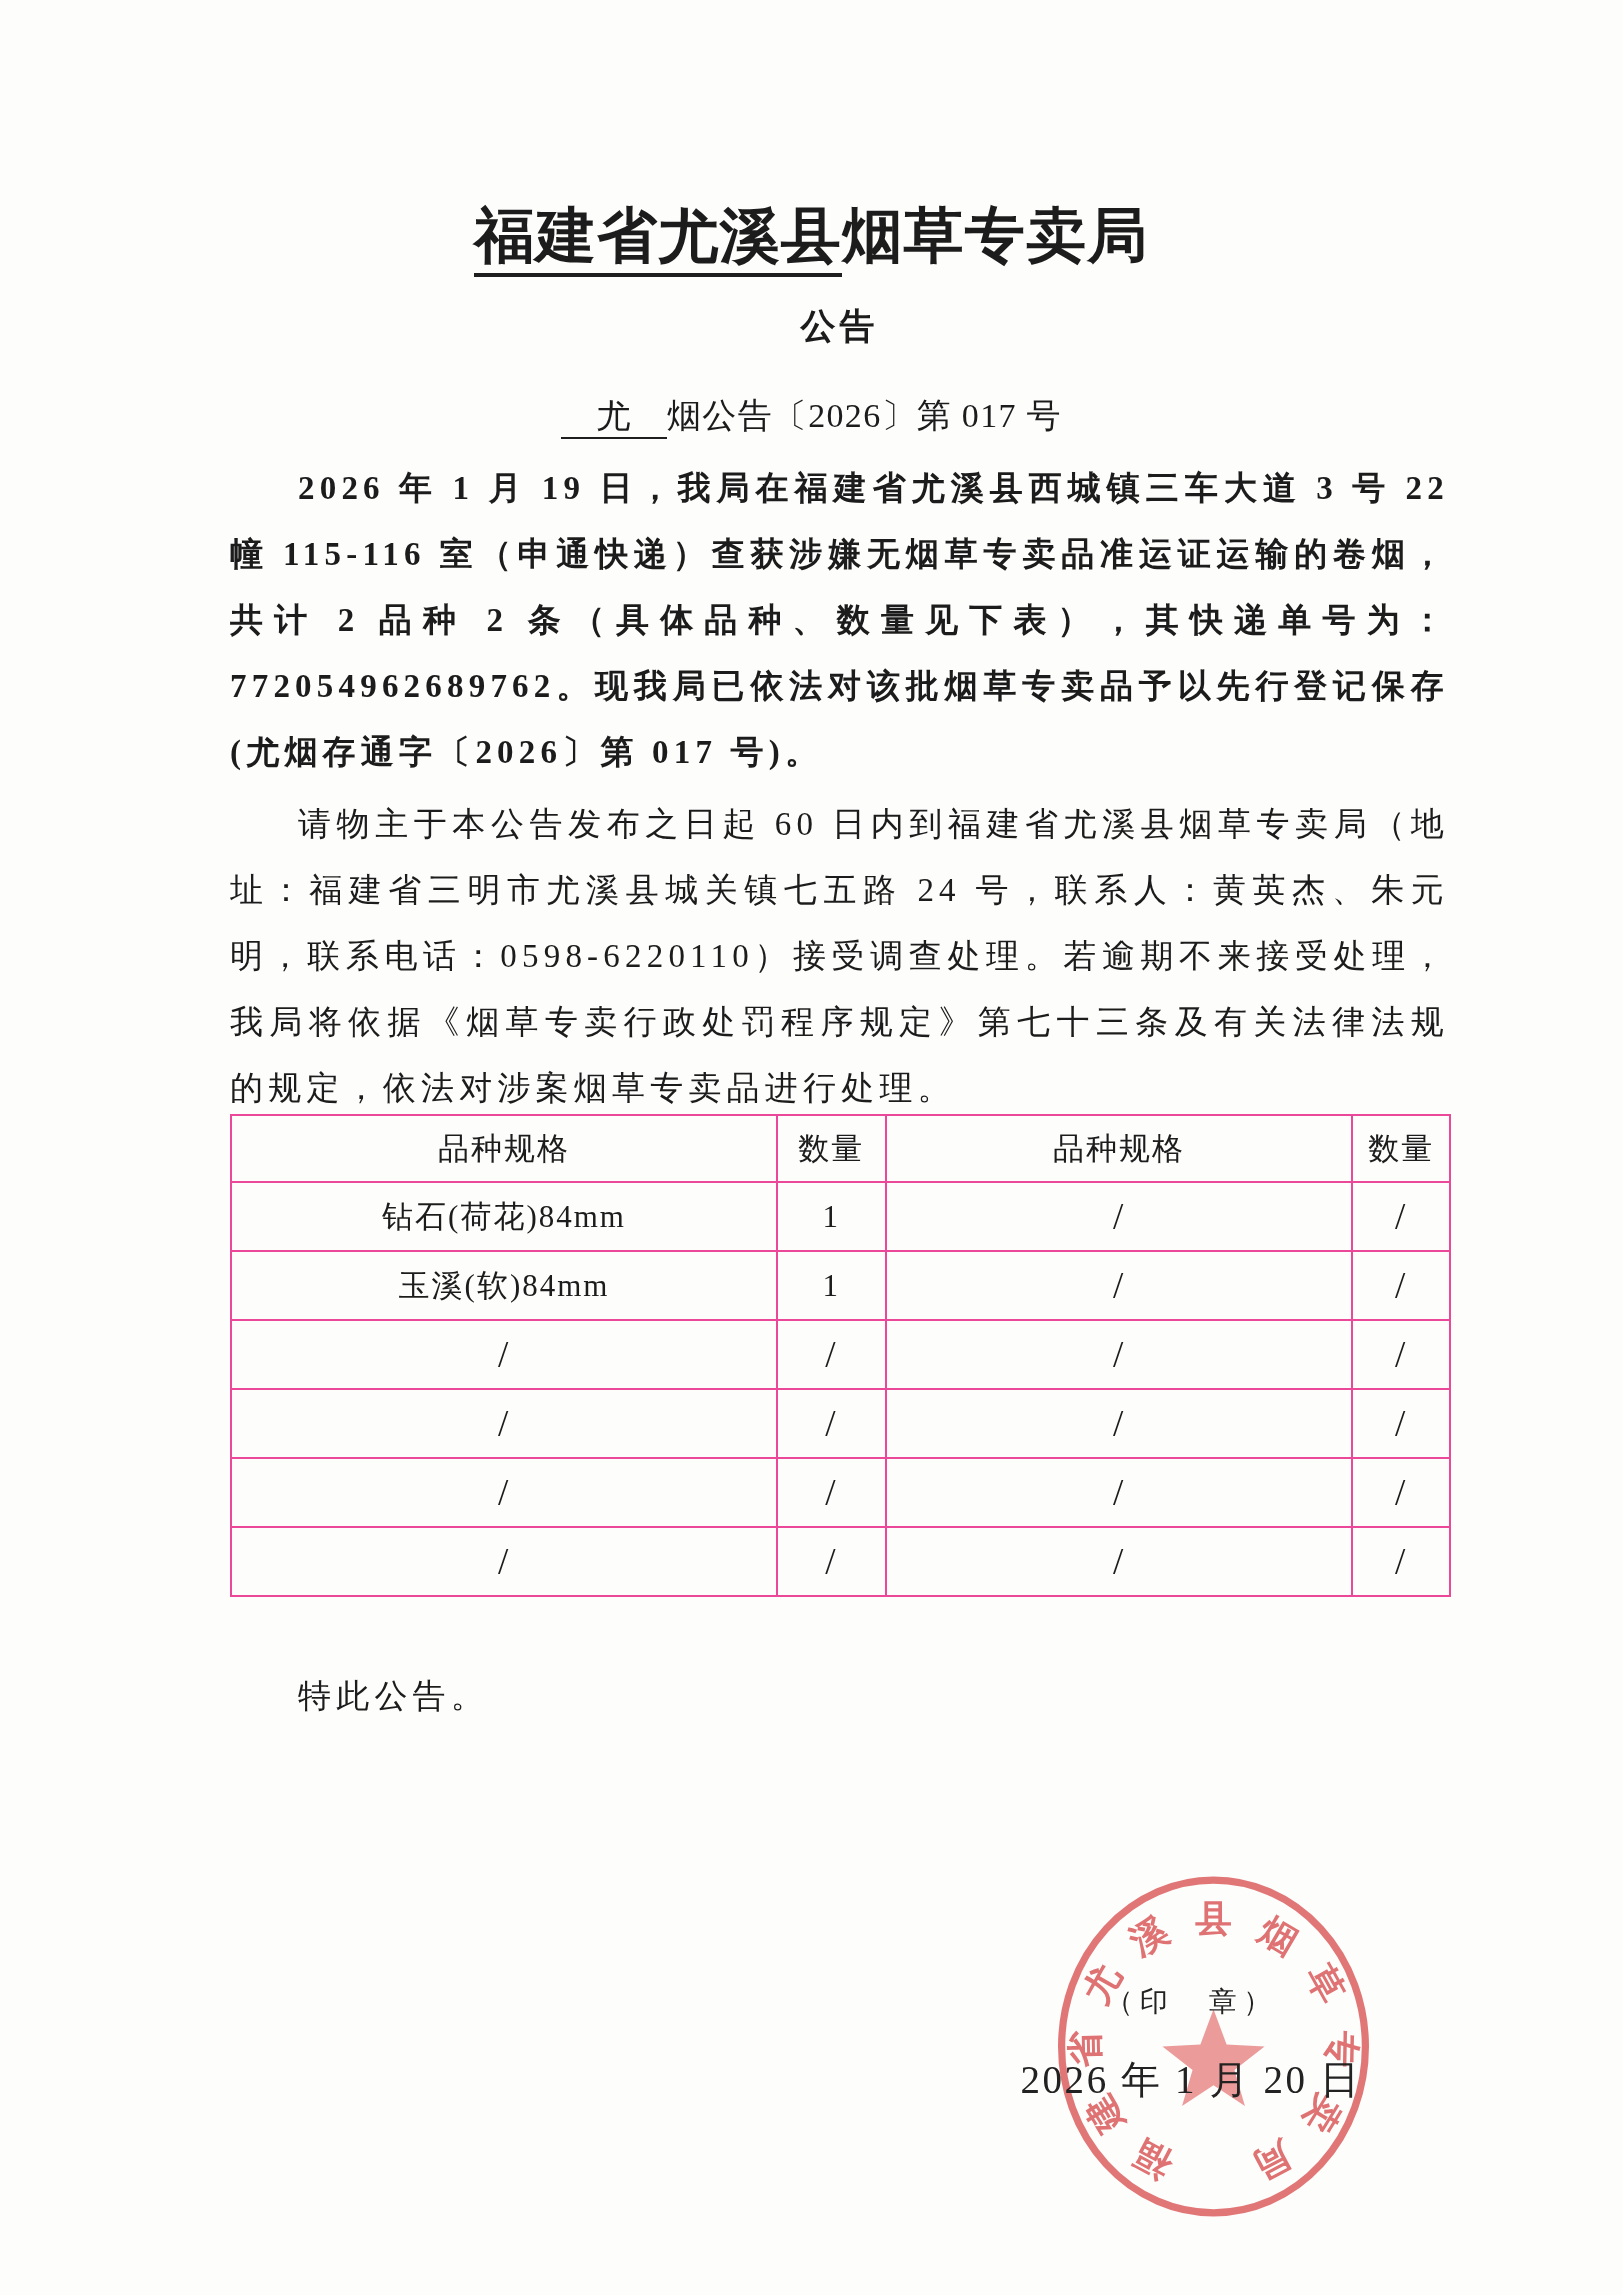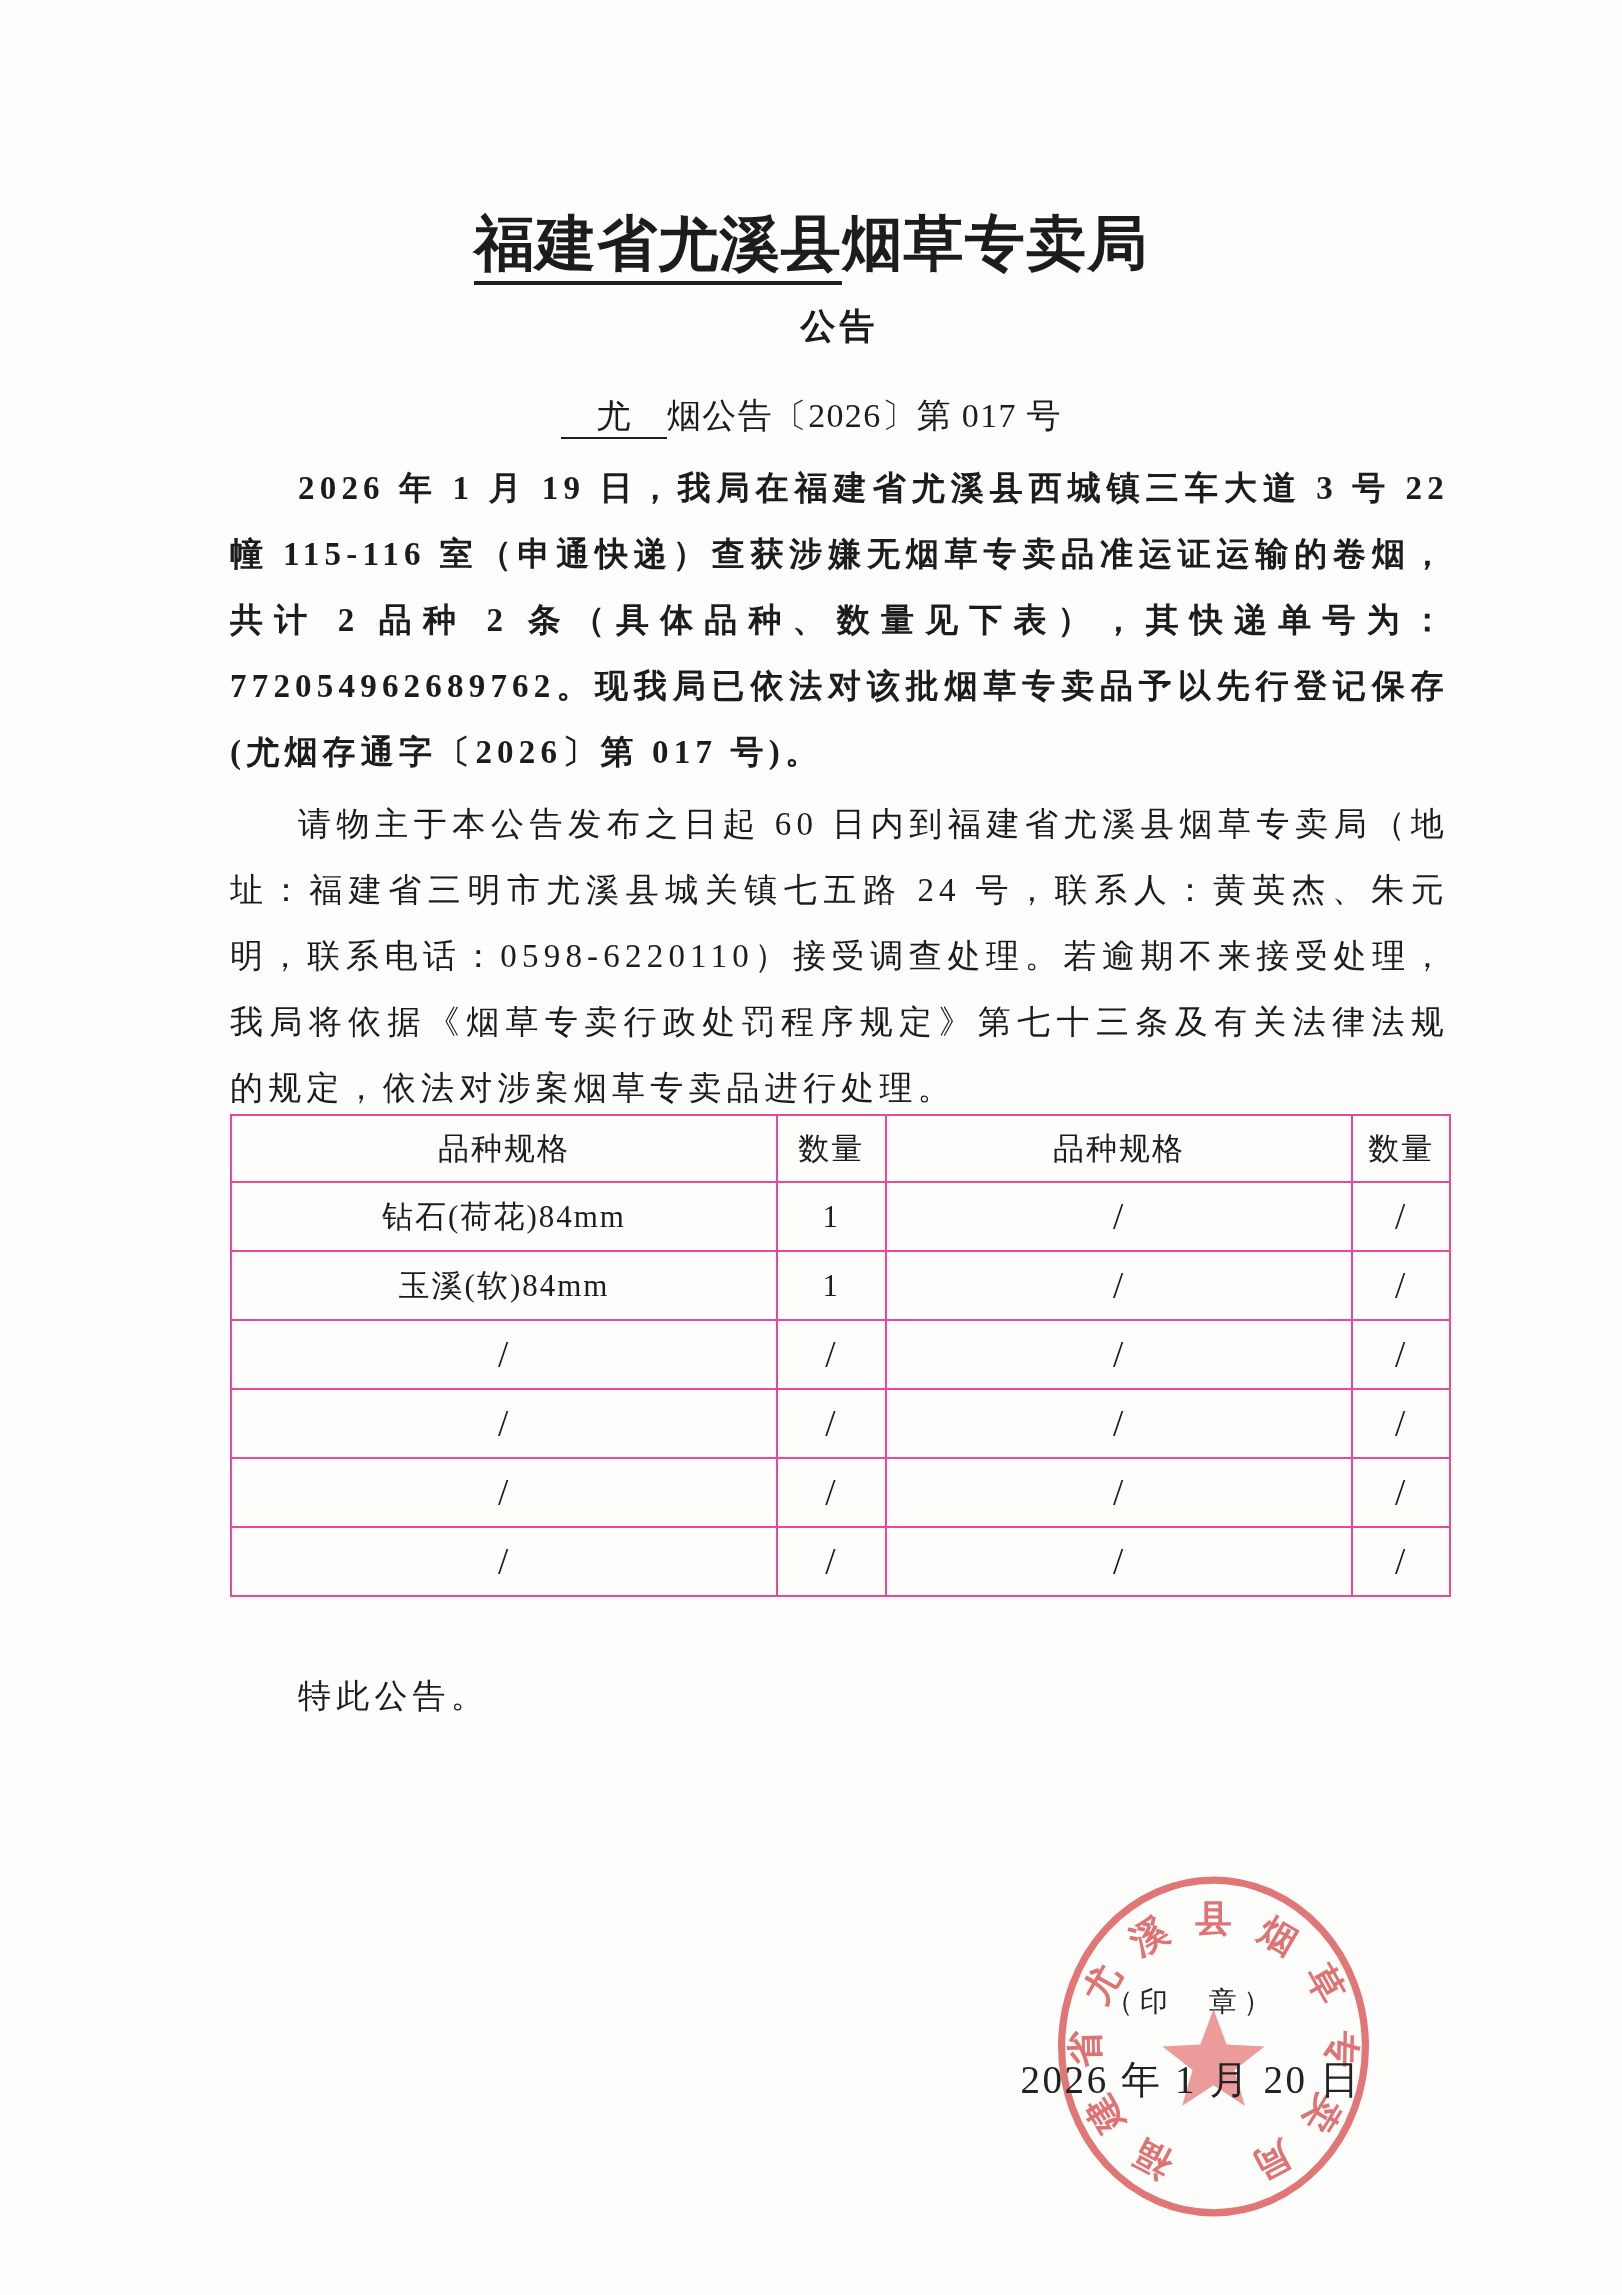--- a/index.html
+++ b/index.html
@@ -8,21 +8,20 @@
     width:1623px;height:2295px;
     background:#fdfdfc;
     font-family:"Liberation Serif","DejaVu Serif",serif;
     color:#1c1c1c;
     overflow:hidden;
   }
   .org-title{
     position:absolute;top:196px;left:0;width:100%;
     text-align:center;font-size:60px;font-weight:bold;letter-spacing:1.3px;
     white-space:nowrap;
-    margin-top:8px;
   }
   .org-title .u{border-bottom:4.6px solid #1f1f1f;padding-bottom:3.9px;}
   .subtitle{
     position:absolute;top:303px;left:0;width:100%;
     text-align:center;font-size:35px;font-weight:bold;letter-spacing:3.9px;padding-left:28px;
   }
   .doc-number{
     position:absolute;top:393px;left:0;width:100%;
     text-align:center;font-size:34px;letter-spacing:1.3px;white-space:nowrap;
   }

